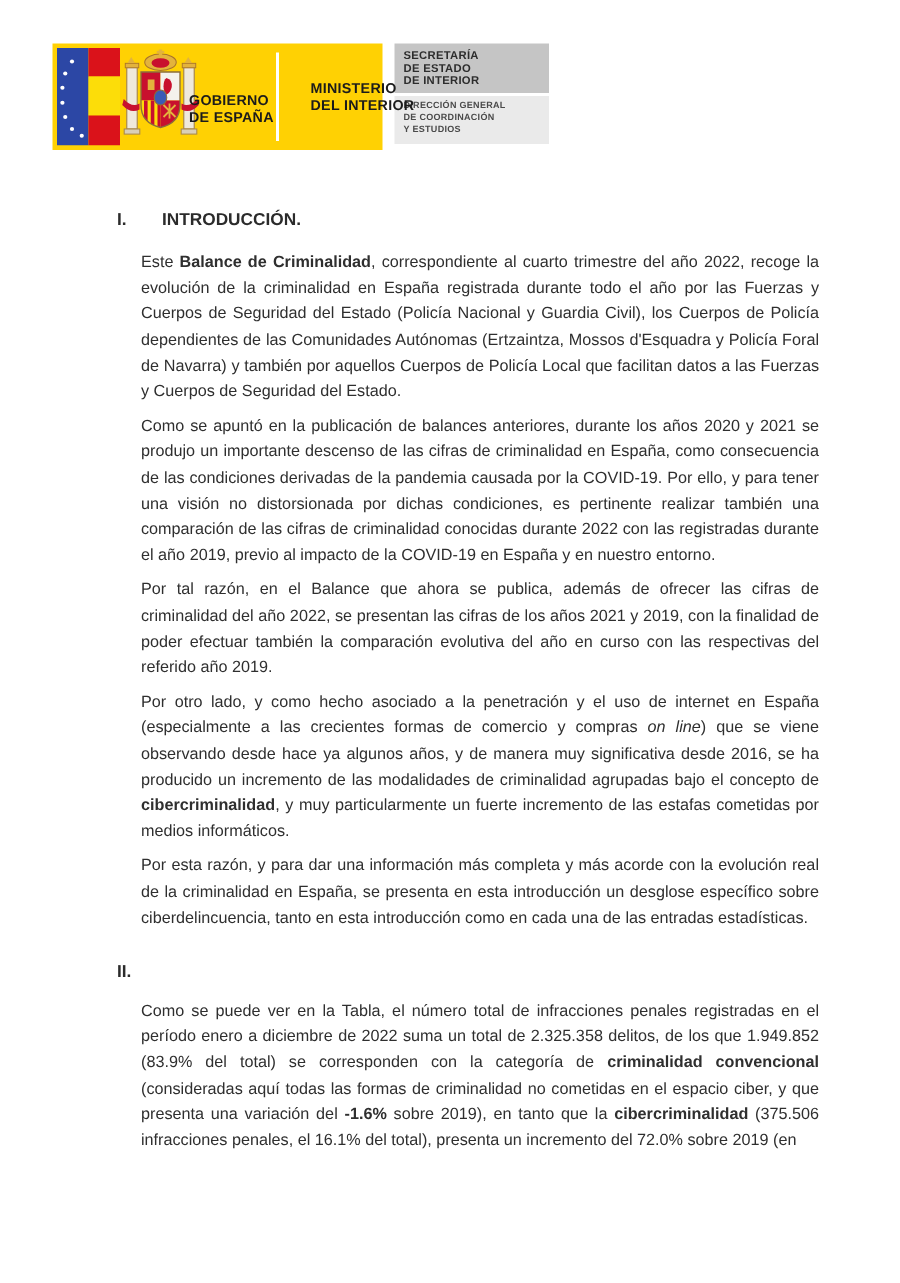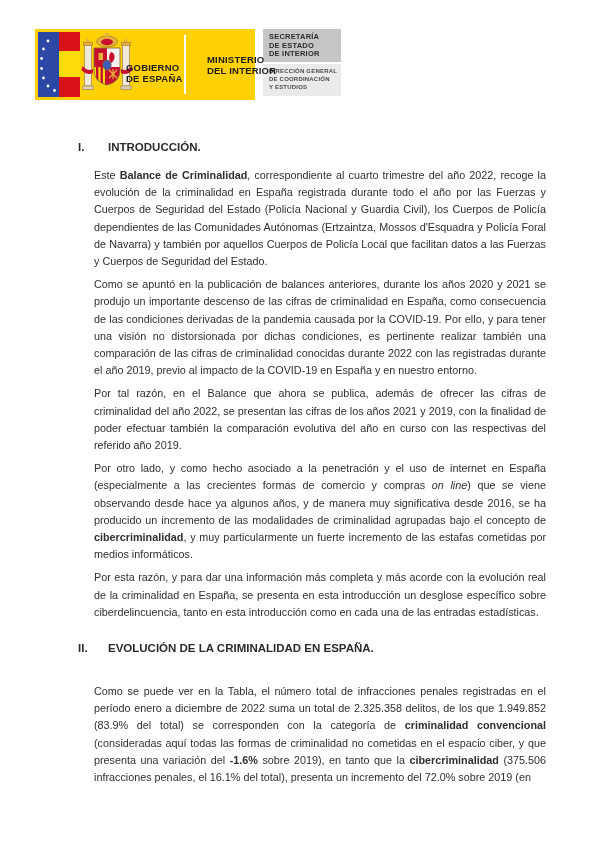--- a/index.html
+++ b/index.html
@@ -14,37 +14,37 @@
   .logo-art{position:absolute;left:3px;top:3px;}
   .gob-block{
     position:absolute;left:91px;top:33px;font-weight:bold;font-size:9.5px;line-height:11px;
     color:#1b1b1b;letter-spacing:.2px;white-space:nowrap;
   }
   .v-divider{position:absolute;left:149px;top:6px;width:2px;height:59px;background:#ffffff;}
   .min-block{
     position:absolute;left:172px;top:25px;font-weight:bold;font-size:9.5px;line-height:11px;
     color:#1b1b1b;letter-spacing:.2px;white-space:nowrap;
   }
-  .sec-stack{margin-left:8px;width:78px;display:flex;flex-direction:column;justify-content:flex-end;}
+  .sec-stack{margin-left:8px;width:103px;display:flex;flex-direction:column;justify-content:flex-end;}
   .sec-box1{
     height:27px;background:var(--box-gray,#C5C5C5);padding:4px 2px 2px 6px;
     font-weight:bold;font-size:7.5px;line-height:8.7px;color:#2d2d2d;letter-spacing:.2px;
   }
   .sec-box2{
     height:26px;background:var(--box-light,#EAEAEA);margin-top:2px;padding:4px 2px 2px 6px;
     font-weight:bold;font-size:6px;line-height:7.8px;color:#4a4a4a;letter-spacing:.2px;
   }
 
   
   .doc-body{position:absolute;left:78px;top:140px;width:468px;}
   .sec-heading{
     display:flex;font-weight:bold;font-size:11.5px;line-height:14px;color:#2b2b2b;
     margin:0 0 13px 0;
   }
-  .sec-heading.later{margin-top:20px;margin-bottom:28px;}
+  .sec-heading.later{margin-top:20px;margin-bottom:11px;}
   .sec-num{flex:none;width:30px;}
   .doc-para{
     margin:0 0 6px 16px;font-size:10.8px;line-height:17.2px;text-align:justify;color:#2f2f2f;
   }
   .doc-para span.b{font-weight:bold;}
   .doc-para span.i{font-style:italic;}
 </style>
 </head>
 <body>
 
@@ -143,19 +143,18 @@
           <span class="sec-num">I.</span>
           <span>INTRODUCCIÓN.</span>
         </div>
         <p class="doc-para"><span>Este </span><span class="b">Balance de Criminalidad</span><span>, correspondiente al cuarto trimestre del año 2022, recoge la evolución de la criminalidad en España registrada durante todo el año por las Fuerzas y Cuerpos de Seguridad del Estado (Policía Nacional y Guardia Civil), los Cuerpos de Policía dependientes de las Comunidades Autónomas (Ertzaintza, Mossos d'Esquadra y Policía Foral de Navarra) y también por aquellos Cuerpos de Policía Local que facilitan datos a las Fuerzas y Cuerpos de Seguridad del Estado.</span></p>
         <p class="doc-para"><span>Como se apuntó en la publicación de balances anteriores, durante los años 2020 y 2021 se produjo un importante descenso de las cifras de criminalidad en España, como consecuencia de las condiciones derivadas de la pandemia causada por la COVID-19. Por ello, y para tener una visión no distorsionada por dichas condiciones, es pertinente realizar también una comparación de las cifras de criminalidad conocidas durante 2022 con las registradas durante el año 2019, previo al impacto de la COVID-19 en España y en nuestro entorno.</span></p>
         <p class="doc-para"><span>Por tal razón, en el Balance que ahora se publica, además de ofrecer las cifras de criminalidad del año 2022, se presentan las cifras de los años 2021 y 2019, con la finalidad de poder efectuar también la comparación evolutiva del año en curso con las respectivas del referido año 2019.</span></p>
         <p class="doc-para"><span>Por otro lado, y como hecho asociado a la penetración y el uso de internet en España (especialmente a las crecientes formas de comercio y compras </span><span class="i">on line</span><span>) que se viene observando desde hace ya algunos años, y de manera muy significativa desde 2016, se ha producido un incremento de las modalidades de criminalidad agrupadas bajo el concepto de </span><span class="b">cibercriminalidad</span><span>, y muy particularmente un fuerte incremento de las estafas cometidas por medios informáticos.</span></p>
         <p class="doc-para"><span>Por esta razón, y para dar una información más completa y más acorde con la evolución real de la criminalidad en España, se presenta en esta introducción un desglose específico sobre ciberdelincuencia, tanto en esta introducción como en cada una de las entradas estadísticas.</span></p>
         <div class="sec-heading later">
           <span class="sec-num">II.</span>
-          <span>EVOLUCIÓN DE LA CRIMINALIDAD EN ESPAÑA.</span>
         </div>
         <p class="doc-para"><span>Como se puede ver en la Tabla, el número total de infracciones penales registradas en el período enero a diciembre de 2022 suma un total de 2.325.358 delitos, de los que 1.949.852 (83.9% del total) se corresponden con la categoría de </span><span class="b">criminalidad convencional</span><span> (consideradas aquí todas las formas de criminalidad no cometidas en el espacio ciber, y que presenta una variación del </span><span class="b">-1.6%</span><span> sobre 2019), en tanto que la </span><span class="b">cibercriminalidad</span><span> (375.506 infracciones penales, el 16.1% del total), presenta un incremento del 72.0% sobre 2019 (en</span></p>
       </div>
   </main>
 
 </div>
 
 </body></html>

